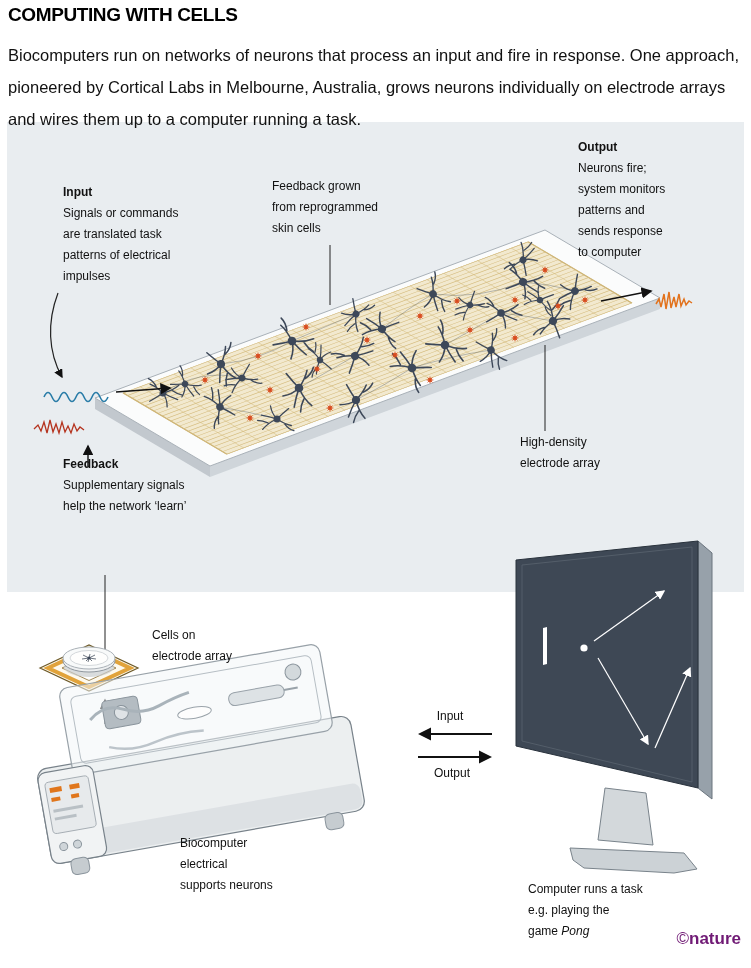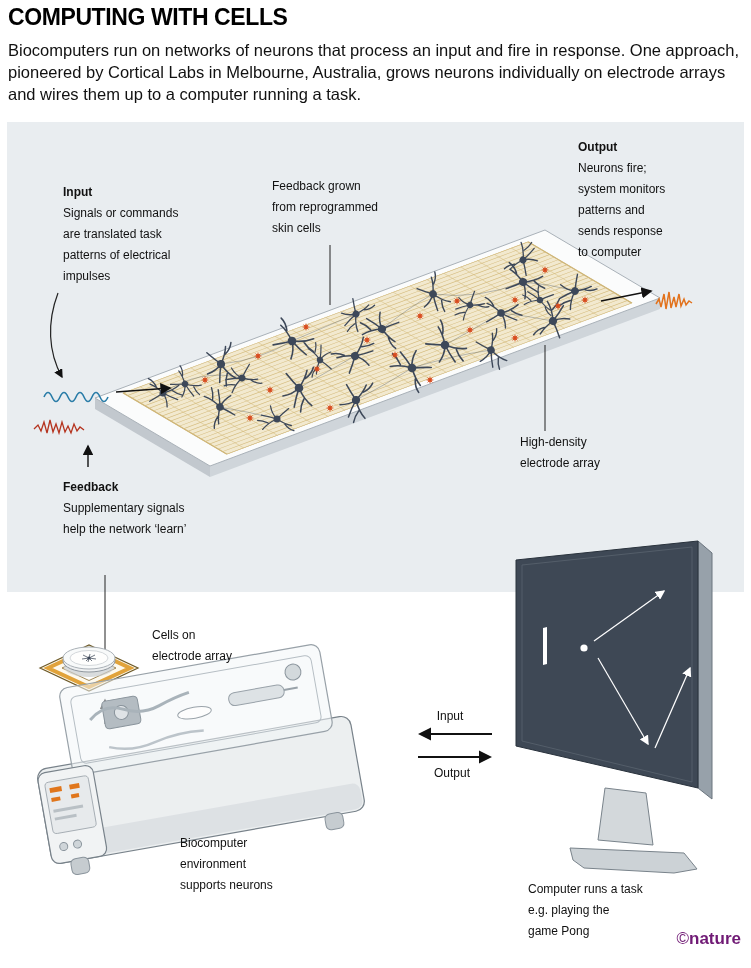--- a/index.html
+++ b/index.html
@@ -1,24 +1,24 @@
 <!DOCTYPE html>
 <html><head>
 <meta charset="utf-8">
 <style>
   *{box-sizing:border-box;margin:0;padding:0}
   html,body{width:751px;height:968px}
   body{position:relative;background:#fff;font-family:"Liberation Sans",sans-serif;color:#111;overflow:hidden}
   .art{position:absolute;left:0;top:0;z-index:1}
-  h1.title{position:absolute;left:8px;top:4px;z-index:2;font-size:23px;font-weight:800;letter-spacing:-0.4px;color:#000}
-  .intro{position:absolute;left:8px;top:39px;width:737px;z-index:2;font-size:16.5px;line-height:22px;color:#111}
+  h1.title{position:absolute;left:8px;top:4px;z-index:2;font-size:19px;font-weight:800;letter-spacing:-0.4px;color:#000}
+  .intro{position:absolute;left:8px;top:39px;width:737px;z-index:2;font-size:16.5px;line-height:32px;color:#111}
   .txt{position:absolute;z-index:2;font-size:12px;line-height:21px;color:#111}
   .txt .b{font-weight:700}
   .center{text-align:center}
-  .it{}
+  .it{font-style:italic}
   .credit{position:absolute;right:10px;top:929px;z-index:2;font-size:17px;color:#701a75}
   .credit .name{font-weight:700}
 </style>
 </head>
 <body>
 
 <svg class="art" width="751" height="968" viewBox="0 0 751 968" aria-hidden="true">
   <defs>
     <marker id="ab" viewBox="0 0 10 10" refX="8.5" refY="5" markerWidth="7.5" markerHeight="7.5" orient="auto-start-reverse">
       <path d="M0 0L10 5L0 10z" fill="#111"></path>
@@ -190,37 +190,37 @@
   <div>patterns and</div>
   <div>sends response</div>
   <div>to computer</div>
 </div>
 
 <div class="txt" style="left:520px;top:432px;width:170px">
   <div>High-density</div>
   <div>electrode array</div>
 </div>
 
-<div class="txt" style="left:63px;top:477px;width:210px">
+<div class="txt" style="left:63px;top:454px;width:210px">
   <div class="b">Feedback</div>
   <div>Supplementary signals</div>
   <div>help the network ‘learn’</div>
 </div>
 
 <div class="txt" style="left:152px;top:625px;width:140px">
   <div>Cells on</div>
   <div>electrode array</div>
 </div>
 
 <div class="txt center" style="left:410px;top:706px;width:80px">Input</div>
 <div class="txt center" style="left:408px;top:763px;width:88px">Output</div>
 
 <div class="txt" style="left:180px;top:833px;width:170px">
   <div>Biocomputer</div>
-  <div>environment</div>
+  <div>electrical</div>
   <div>supports neurons</div>
 </div>
 
 <div class="txt" style="left:528px;top:879px;width:190px">
   <div>Computer runs a task</div>
   <div>e.g. playing the</div>
   <div>
     <span>game </span><span class="it">Pong</span>
   </div>
 </div>

